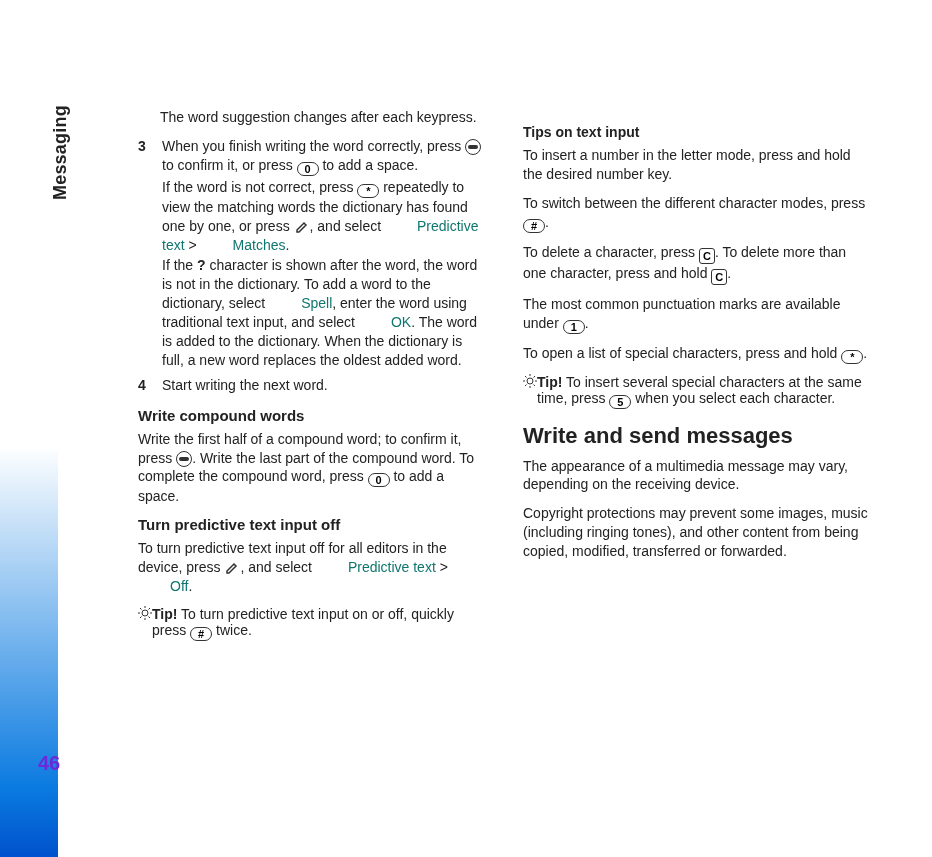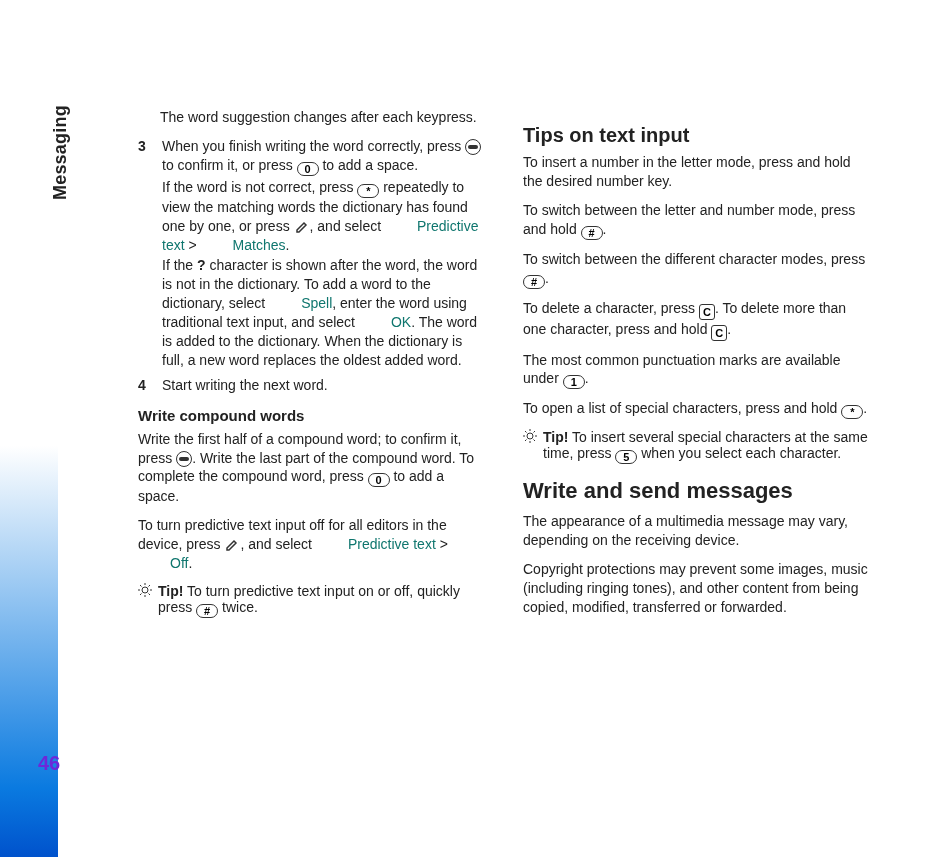--- a/index.html
+++ b/index.html
@@ -6,37 +6,37 @@
   body { font-family: "Trebuchet MS", "Lucida Sans", Arial, sans-serif; font-size: 14px; color: #222; background: #fff; }
   .page { width: 932px; height: 857px; position: relative; display: flex; }
   .sidebar { width: 92px; height: 857px; background: #fff; position: relative; }
   .sidebar-gradient { position: absolute; top: 0; left: 0; width: 58px; height: 857px; background: linear-gradient(to bottom, #fff 52%, #0a7ae0 92%, #0052cc 100%); }
   .section-label { position: absolute; top: 200px; left: 50px; transform: rotate(-90deg); transform-origin: left top; font-weight: bold; font-size: 18px; color: #222; letter-spacing: 0.2px; }
   .page-number { position: absolute; bottom: 82px; left: 38px; font-weight: bold; font-size: 20px; color: #6d28d9; }
   .content { flex: 1; padding: 108px 60px 0 46px; display: flex; gap: 36px; justify-content: center; }
   .col { flex: 1; }
   .col p, .col li { line-height: 1.35; font-size: 14px; }
   .col p { margin-bottom: 10px; }
-  h2 { font-size: 20px; font-weight: bold; margin: 16px 0 6px 0; }
+  h2 { font-size: 14px; font-weight: bold; margin: 16px 0 6px 0; }
   h3 { font-size: 15px; font-weight: bold; margin: 10px 0 6px 0; }
   h1.section-h { font-size: 22px; font-weight: bold; margin: 14px 0 8px 0; }
   ol.steps { list-style: none; padding-left: 0; margin-bottom: 6px; }
   ol.steps li { display: flex; gap: 10px; margin-bottom: 4px; }
   ol.steps li .num { font-weight: bold; width: 14px; flex-shrink: 0; }
   ol.steps li .step-body { flex: 1; }
   .step-body p { margin-bottom: 2px; }
   .link { color: #0f766e; font-weight: normal; margin-left: 32px; }
   .key-icon { display: inline-block; vertical-align: -3px; width: 22px; height: 14px; border: 1px solid #333; border-radius: 7px; position: relative; font-size: 11px; line-height: 12px; text-align: center; font-weight: bold; color: #000; font-family: Arial Black, Arial, sans-serif; }
   .key-nav { width: 16px; height: 16px; border-radius: 50%; vertical-align: -4px; position: relative; }
   .key-nav::after { content: ''; position: absolute; top: 5px; left: 2px; width: 10px; height: 4px; background: #333; border-radius: 2px; }
   .key-pencil { border: none; width: 16px; height: 16px; }
   .key-clear { border: 1px solid #333; border-radius: 3px; width: 16px; height: 16px; font-size: 11px; line-height: 14px; font-weight: bold; }
   .tip-icon { display: inline-block; vertical-align: -2px; width: 14px; height: 14px; position: relative; }
   .tip-icon svg { display: block; }
-  .tip-row { display: flex; gap: 6px; margin-bottom: 10px; }
+  .tip-row { display: flex; margin-bottom: 10px; }
   .tip-row .tip-body { flex: 1; }
   .tip-lbl { font-weight: bold; }
   .ind-block { padding-left: 22px; }
 </style>
 </head>
 <body>
 
 <div class="page">
   <div class="sidebar">
     <div class="sidebar-gradient"></div>
@@ -72,20 +72,21 @@
             <p>Start writing the next word.</p>
           </div>
         </li>
       </ol>
 
       <h3>Write compound words</h3>
       <p>
         <span>Write the first half of a compound word; to confirm it, press </span><span class="key-icon key-nav"></span><span>. Write the last part of the compound word. To complete the compound word, press </span><span class="key-icon">0</span><span> to add a space.</span>
       </p>
 
+      <h3>Turn predictive text input off</h3>
       <p>
         <span>To turn predictive text input off for all editors in the device, press </span><span class="key-icon key-pencil"><svg width="16" height="16">
               <path d="M3 12 L10 5 L12 7 L5 14 L3 14 Z" fill="none" stroke="#333" stroke-width="1.5"></path>
             </svg></span><span>, and select </span><span class="link">Predictive text</span><span> &gt; </span><span class="link">Off</span><span>.</span>
       </p>
 
       <div class="tip-row">
         <span class="tip-icon">
             <svg width="14" height="14">
               <circle cx="7" cy="7" r="3" fill="none" stroke="#333" stroke-width="1"></circle>
@@ -101,23 +102,20 @@
           </span>
         <div class="tip-body">
           <span class="tip-lbl">Tip!</span><span> To turn predictive text input on or off, quickly press </span><span class="key-icon">#</span><span> twice.</span>
         </div>
       </div>
     </div>
 
     <div class="col">
       <h2>Tips on text input</h2>
       <p>To insert a number in the letter mode, press and hold the desired number key.</p>
-      <p>
-        <span>To switch between the letter and number mode, press and hold </span><span class="key-icon">#</span><span>.</span>
-      </p>
       <p>
         <span>To switch between the different character modes, press </span><span class="key-icon">#</span><span>.</span>
       </p>
       <p>
         <span>To delete a character, press </span><span class="key-icon key-clear">C</span><span>. To delete more than one character, press and hold </span><span class="key-icon key-clear">C</span><span>.</span>
       </p>
       <p>
         <span>The most common punctuation marks are available under </span><span class="key-icon">1</span><span>.</span>
       </p>
       <p>

